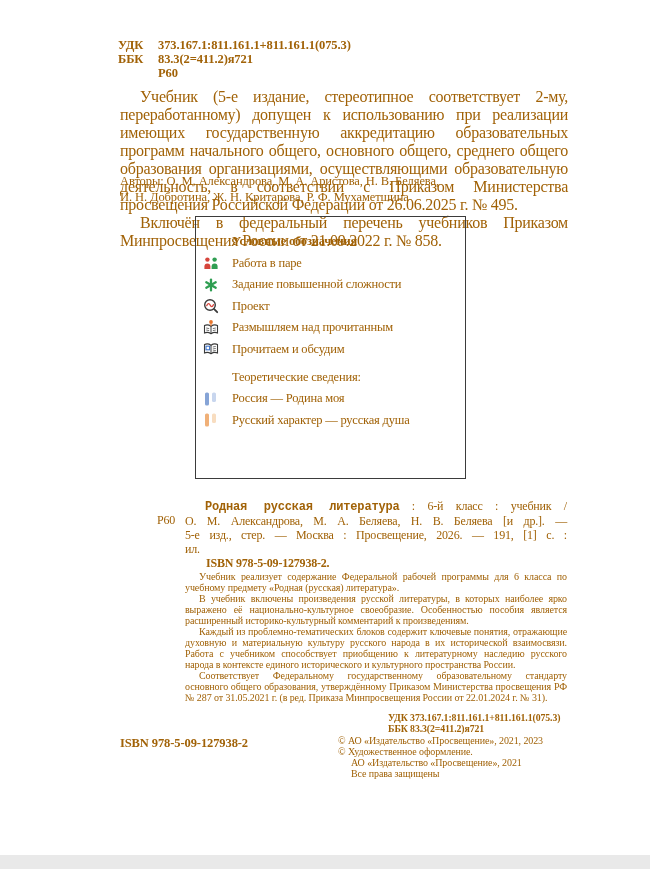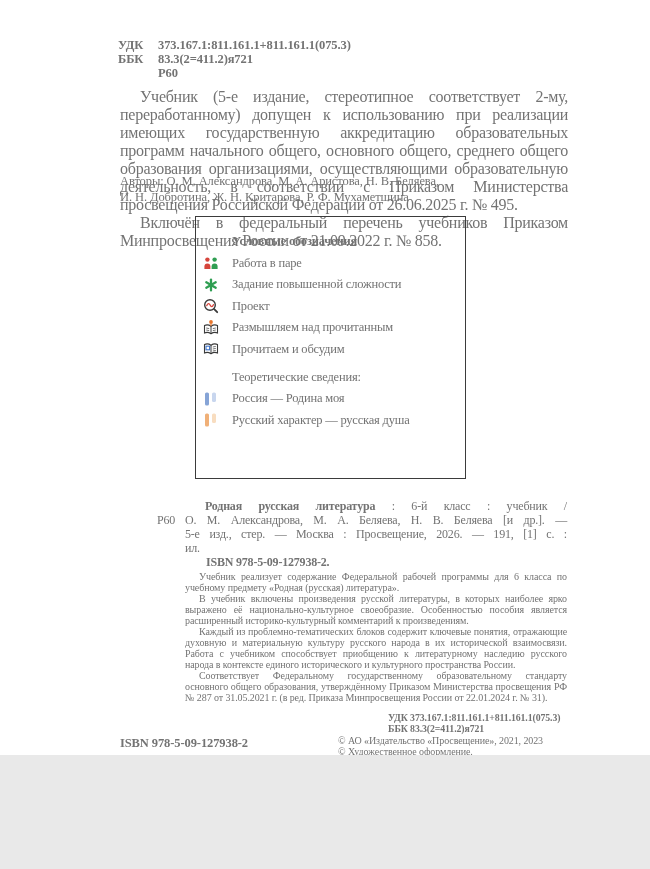--- a/index.html
+++ b/index.html
@@ -1,25 +1,25 @@
 <!DOCTYPE html>
 <html><head>
 <meta charset="utf-8">
 <style>
   html,body{margin:0;padding:0;background:#e9e9e9;}
   .page{
     position:relative;
-    width:650px;height:755px;
+    width:650px;height:855px;
     margin:0 auto;
     background:#ffffff;
     font-family:"Liberation Serif","DejaVu Serif",serif;
-    color:#737373;
+    color:#a16207;
     overflow:hidden;
   }
-  .b{font-weight:bold;}
+  .b{font-weight:bold;font-family:Liberation Mono, monospace;}
 
   
   .udk-top{position:absolute;left:118px;top:38px;font-weight:bold;font-size:12.5px;line-height:14px;letter-spacing:-0.1px;}
   .udk-row{white-space:nowrap;}
   .udk-lab{display:inline-block;width:40px;}
 
   
   .intro{position:absolute;left:120px;top:88px;width:448px;font-size:16px;line-height:18px;text-align:justify;letter-spacing:-0.25px;}
   .intro p{margin:0;text-indent:20px;}
 

